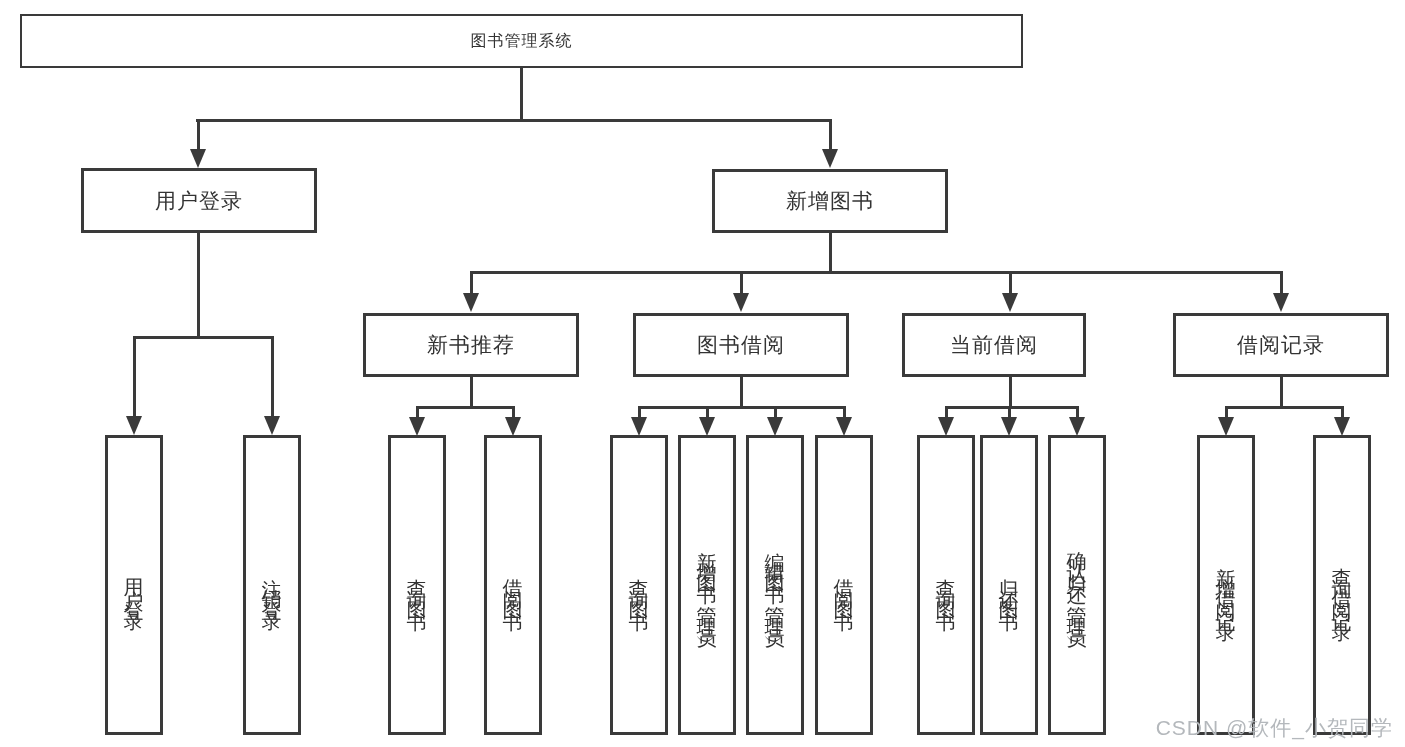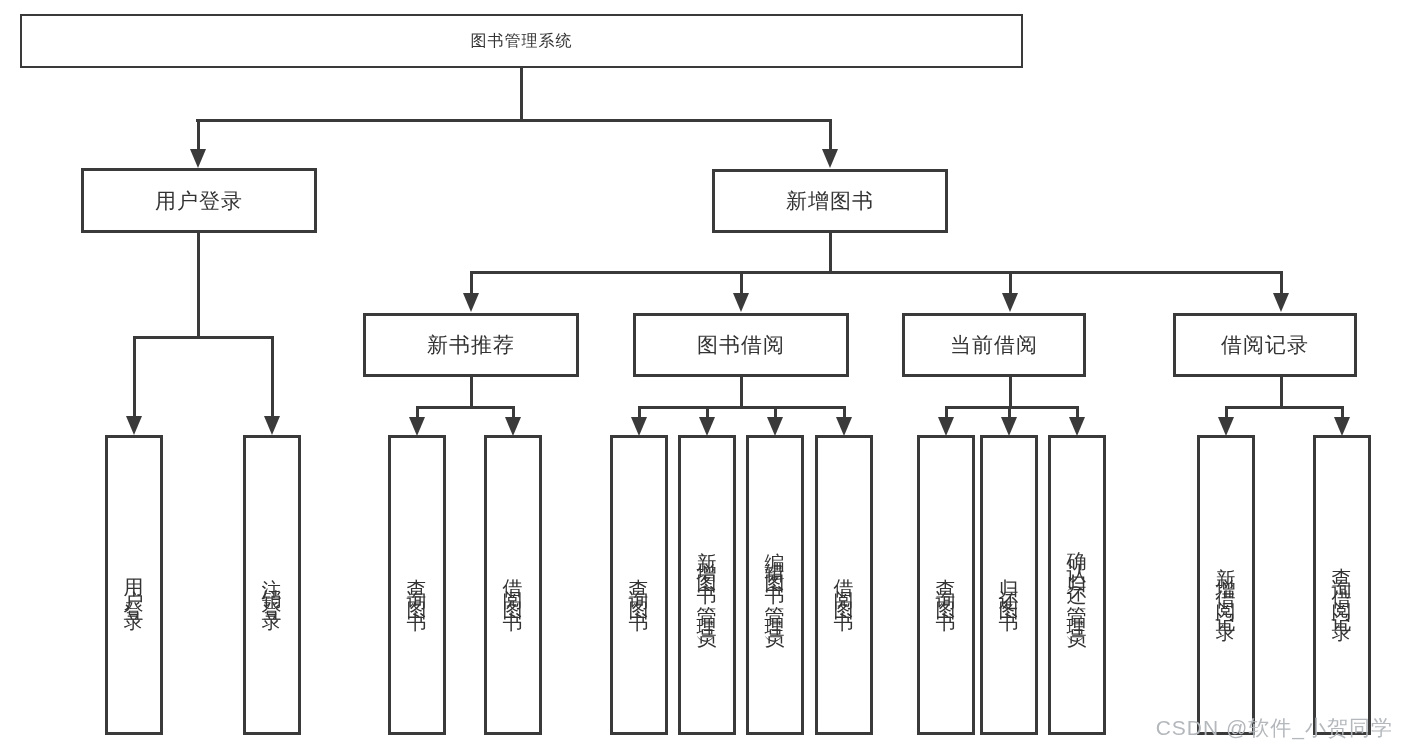--- a/index.html
+++ b/index.html
@@ -92,21 +92,21 @@
   <div class="vline" style="left:828.5px;top:232px;height:41px;"></div>
   <div class="hline" style="left:469.5px;top:271px;width:813px;"></div>
   <div class="arrow" style="left:469.5px;top:271px;height:22px;"></div>
   <div class="arrow" style="left:739.5px;top:271px;height:22px;"></div>
   <div class="arrow" style="left:1008.5px;top:271px;height:22px;"></div>
   <div class="arrow" style="left:1279.5px;top:271px;height:22px;"></div>
 
   <div class="box" style="left:363px;top:313px;width:216px;height:64px;">新书推荐</div>
   <div class="box" style="left:633px;top:313px;width:216px;height:64px;">图书借阅</div>
   <div class="box" style="left:902px;top:313px;width:184px;height:64px;">当前借阅</div>
-  <div class="box" style="left:1173px;top:313px;width:184px;height:64px;">借阅记录</div>
+  <div class="box" style="left:1173px;top:313px;width:216px;height:64px;">借阅记录</div>
 
   <div class="vline" style="left:469.5px;top:376px;height:33px;"></div>
   <div class="hline" style="left:415.5px;top:406px;width:99px;"></div>
   <div class="arrow" style="left:415.5px;top:406px;height:11px;"></div>
   <div class="arrow" style="left:511.5px;top:406px;height:11px;"></div>
 
   <div class="vline" style="left:739.5px;top:376px;height:33px;"></div>
   <div class="hline" style="left:637.5px;top:406px;width:208px;"></div>
   <div class="arrow" style="left:637.5px;top:406px;height:11px;"></div>
   <div class="arrow" style="left:705.5px;top:406px;height:11px;"></div>

